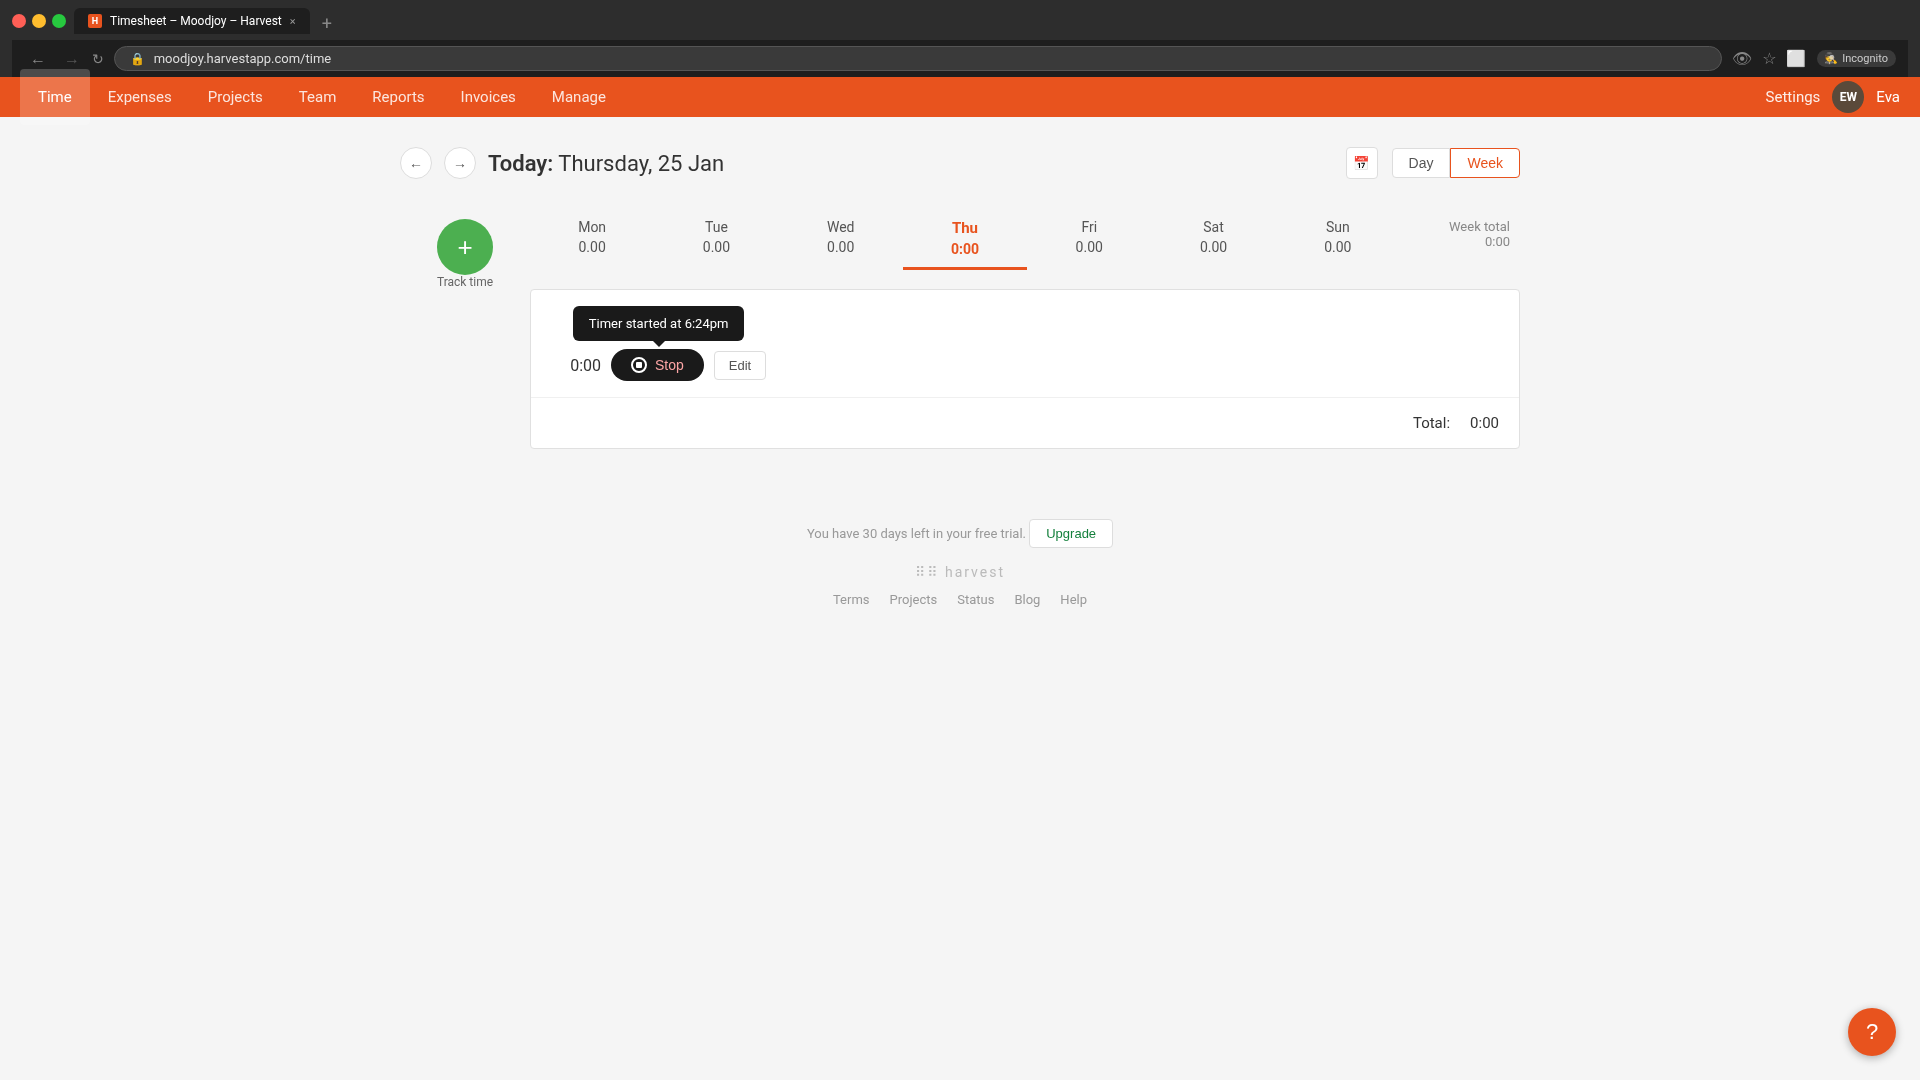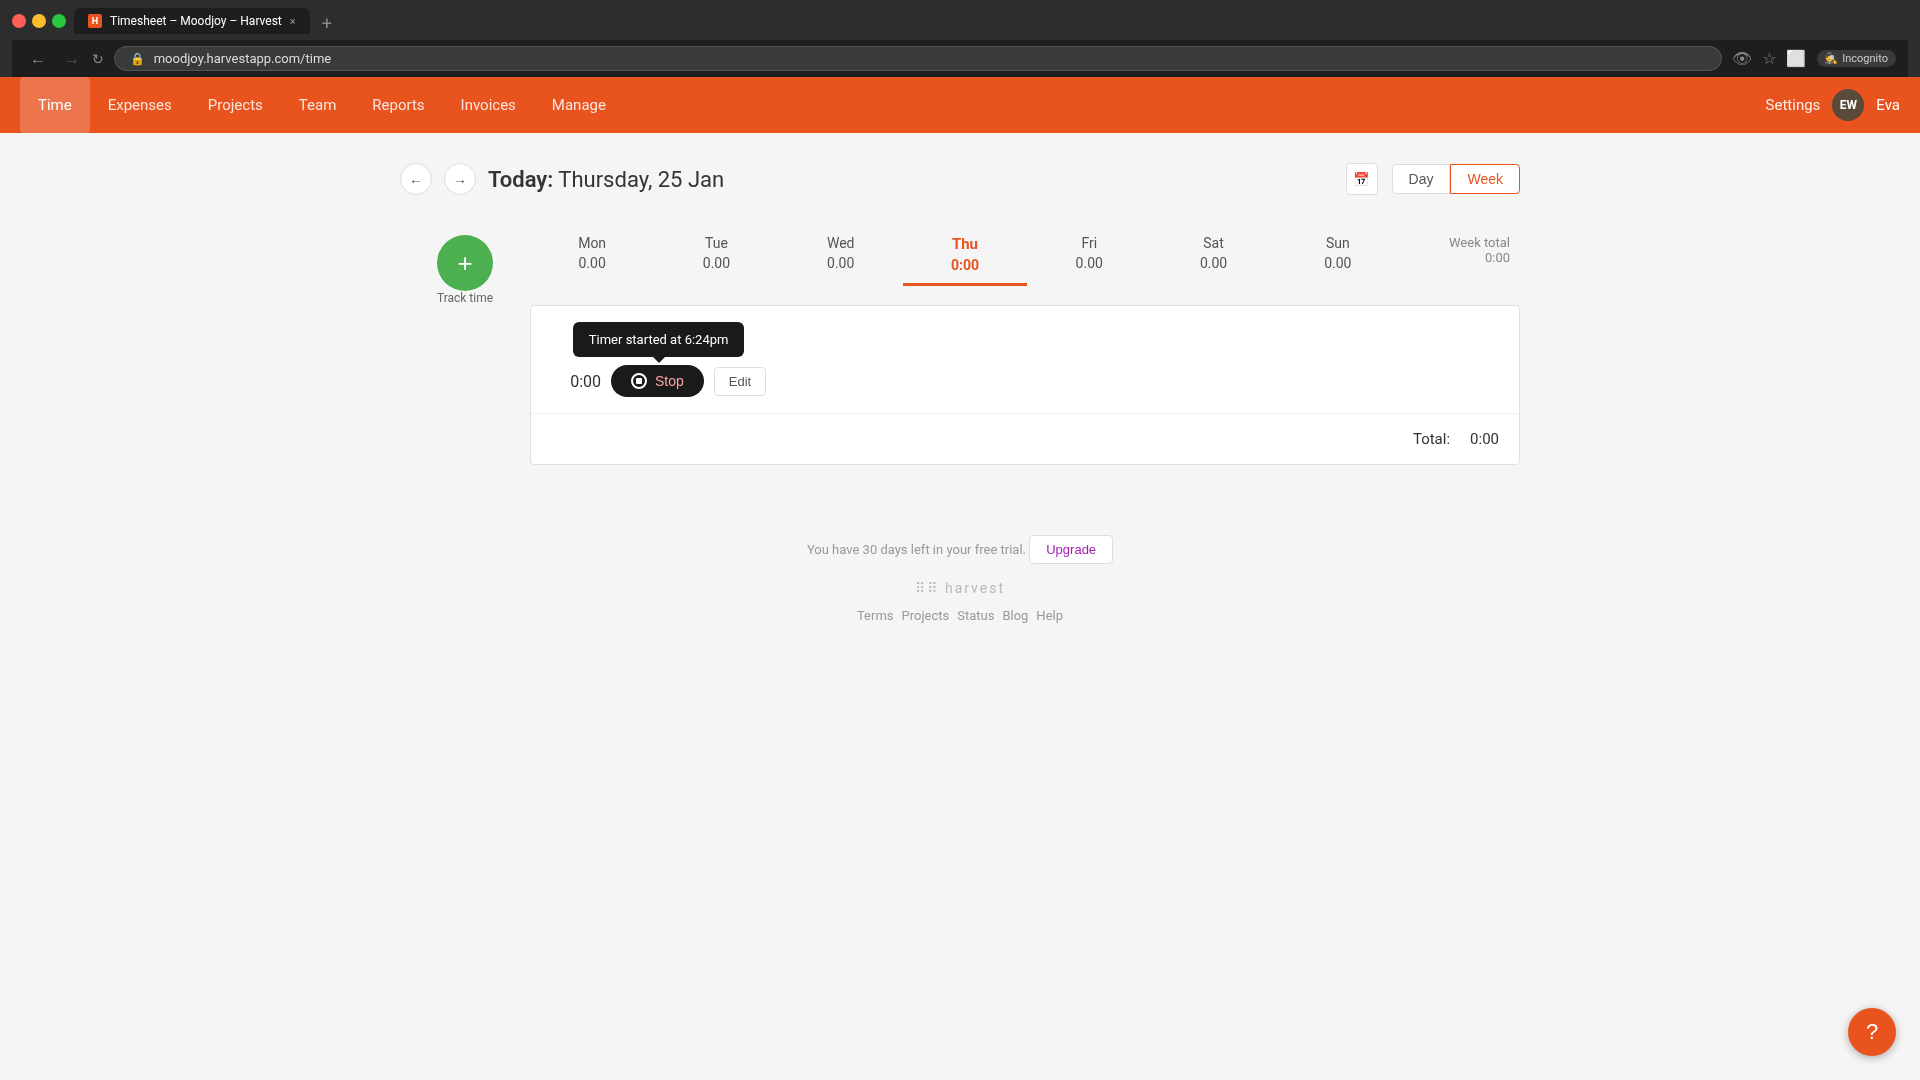--- a/index.html
+++ b/index.html
@@ -30,21 +30,21 @@
     .url-lock { color: #888; font-size: 12px; }
     .url-text { color: #ddd; font-size: 13px; }
     .browser-actions { display: flex; gap: 10px; align-items: center; }
     .browser-action-btn { color: #888; background: none; border: none; font-size: 16px; cursor: pointer; }
     .incognito-badge { background: #3a3a3a; color: #ccc; font-size: 11px; padding: 2px 8px; border-radius: 12px; display: flex; align-items: center; gap: 4px; }
 
     
     .app-content { background: #f5f5f5; min-height: 900px; }
 
     
-    .top-nav { background: #e8531e; display: flex; align-items: center; padding: 0 20px; height: 56px; }
+    .top-nav { background: #e8531e; display: flex; align-items: center; padding: 0 20px; height: 40px; }
     .nav-items { display: flex; align-items: center; gap: 0; flex: 1; }
     .nav-item { color: rgba(255,255,255,0.85); text-decoration: none; padding: 0 18px; height: 56px; display: flex; align-items: center; font-size: 15px; cursor: pointer; }
     .nav-item.active { background: rgba(255,255,255,0.2); color: white; border-radius: 4px; }
     .nav-right { display: flex; align-items: center; gap: 12px; margin-left: auto; }
     .settings-link { color: rgba(255,255,255,0.9); font-size: 15px; cursor: pointer; }
     .user-avatar { background: #5a4a3a; color: white; width: 32px; height: 32px; border-radius: 50%; display: flex; align-items: center; justify-content: center; font-size: 12px; font-weight: bold; cursor: pointer; }
     .user-name { color: white; font-size: 15px; cursor: pointer; }
 
     
     .main-content { max-width: 1200px; margin: 0 auto; padding: 30px 40px; }
@@ -82,23 +82,23 @@
     
     .tooltip { background: #1a1a1a; color: white; padding: 10px 16px; border-radius: 6px; font-size: 13px; white-space: nowrap; position: relative; }
     .tooltip::after { content: ''; position: absolute; bottom: -6px; left: 50%; transform: translateX(-50%); border: 6px solid transparent; border-bottom: none; border-top-color: #1a1a1a; }
 
     
     .total-row { display: flex; justify-content: flex-end; padding: 16px 20px; gap: 20px; align-items: center; color: #333; font-size: 15px; }
 
     
     .footer { text-align: center; padding: 40px 20px 20px; color: #999; font-size: 13px; }
     .footer-trial { margin-bottom: 16px; }
-    .upgrade-btn { background: white; border: 1px solid #ddd; border-radius: 4px; padding: 6px 16px; font-size: 13px; cursor: pointer; color: #a21caf; }
+    .upgrade-btn { background: white; border: 1px solid #ddd; border-radius: 4px; padding: 6px 16px; font-size: 13px; cursor: pointer; color: #15803d; }
     .footer-logo { display: flex; align-items: center; justify-content: center; gap: 6px; margin-bottom: 12px; color: #bbb; font-size: 20px; }
-    .footer-links { display: flex; justify-content: center; gap: 8px; }
+    .footer-links { display: flex; justify-content: center; gap: 20px; }
     .footer-link { color: #999; text-decoration: none; font-size: 13px; cursor: pointer; }
 
     
     .help-btn { position: fixed; bottom: 24px; right: 24px; background: #e8531e; color: white; border: none; border-radius: 50%; width: 48px; height: 48px; font-size: 22px; cursor: pointer; display: flex; align-items: center; justify-content: center; box-shadow: 0 2px 8px rgba(0,0,0,0.3); }
 
     
     .week-days-row { display: flex; align-items: flex-start; gap: 0; }
     .week-track-col { width: 130px; display: flex; flex-direction: column; align-items: center; padding-top: 10px; }
     .week-days-col { display: flex; flex: 1; gap: 0; }
     .day-col { flex: 1; text-align: center; padding: 10px 8px; cursor: pointer; }

